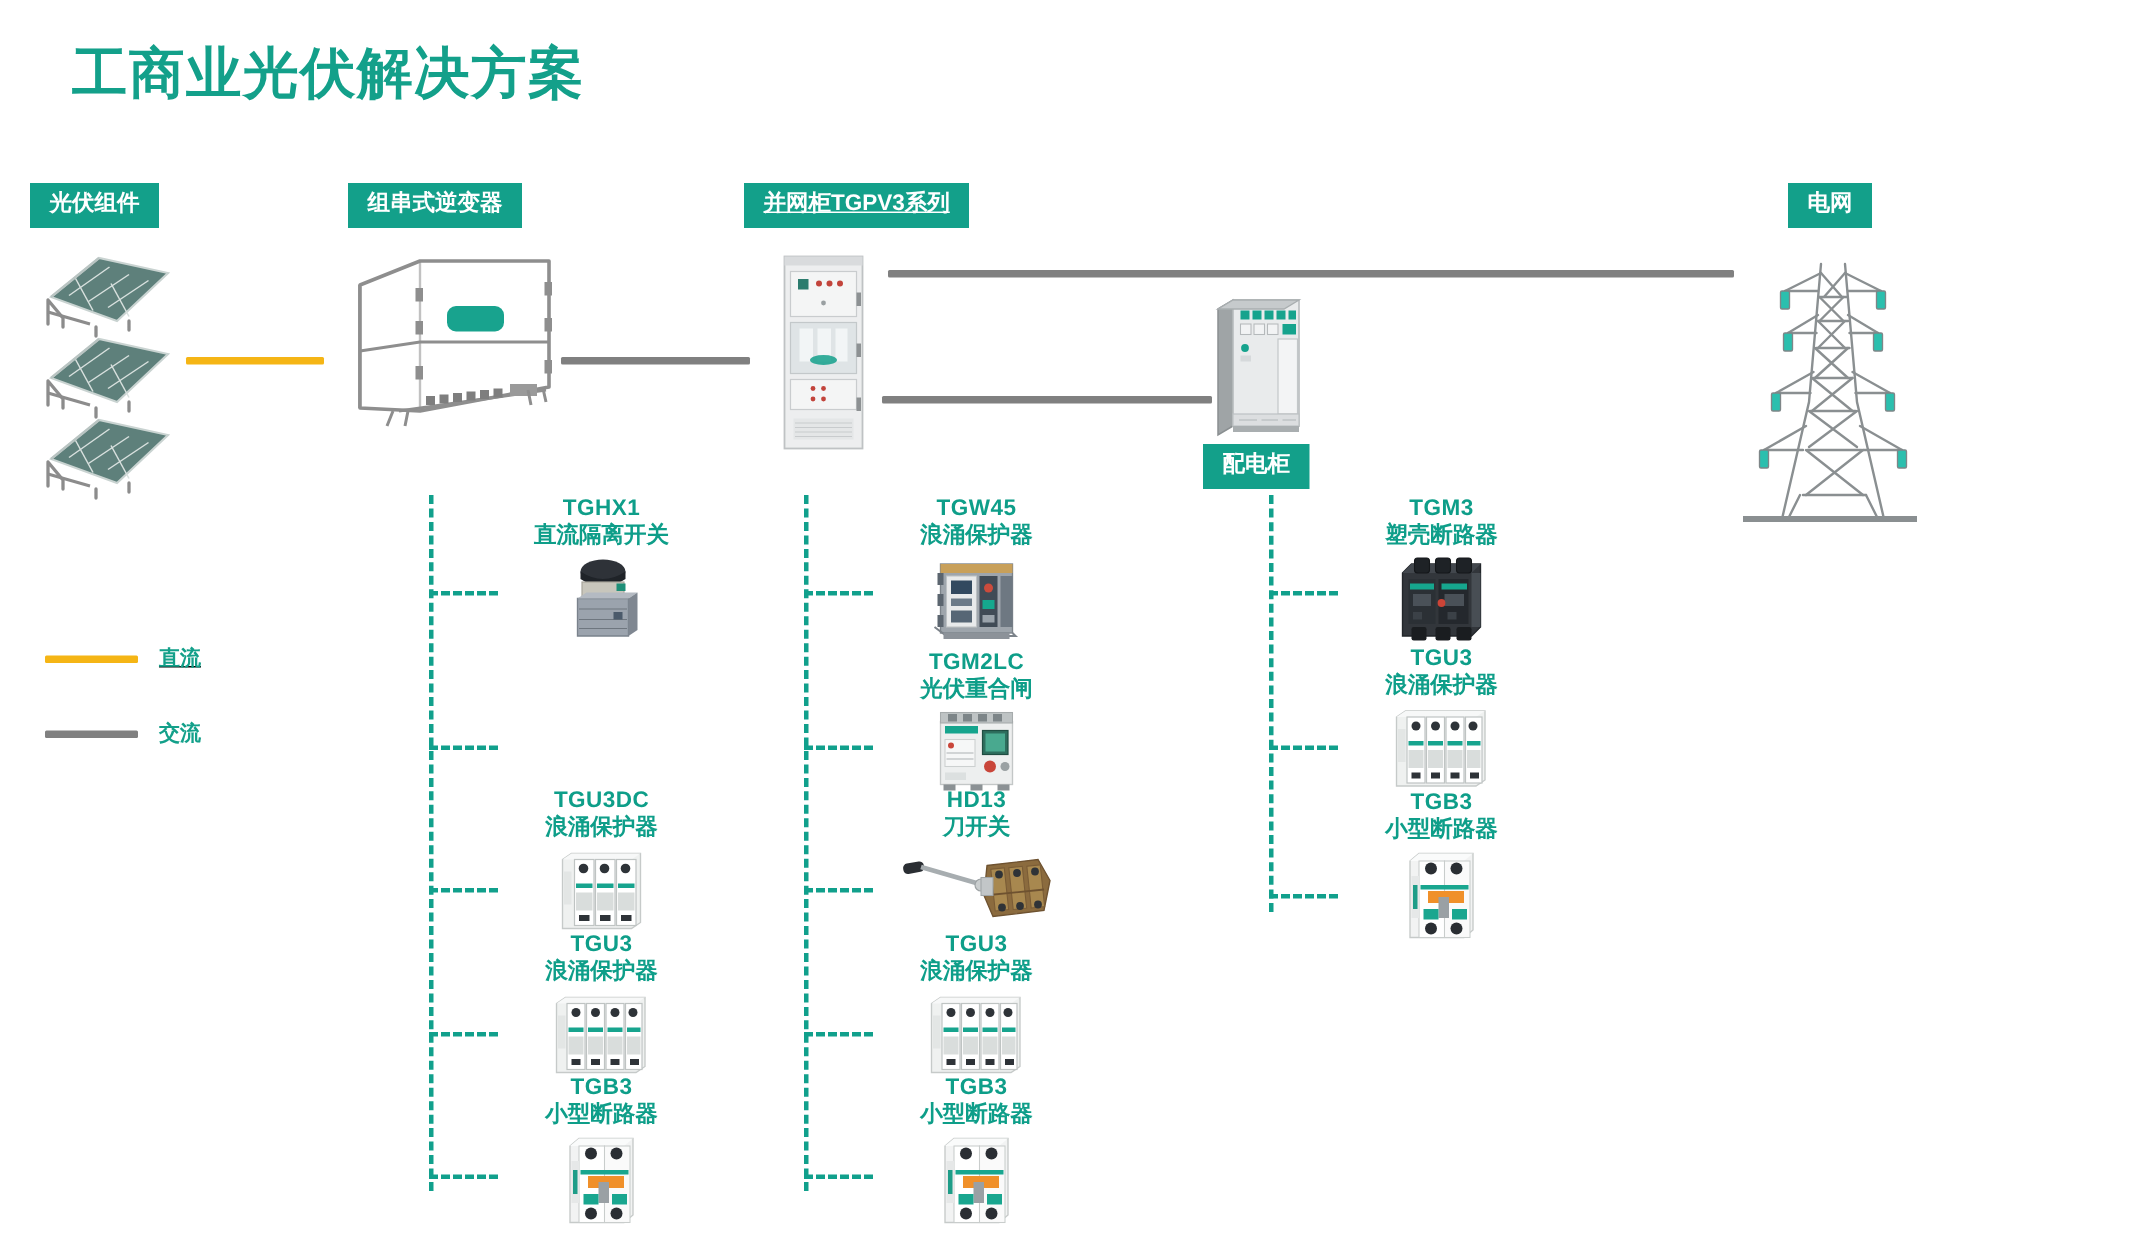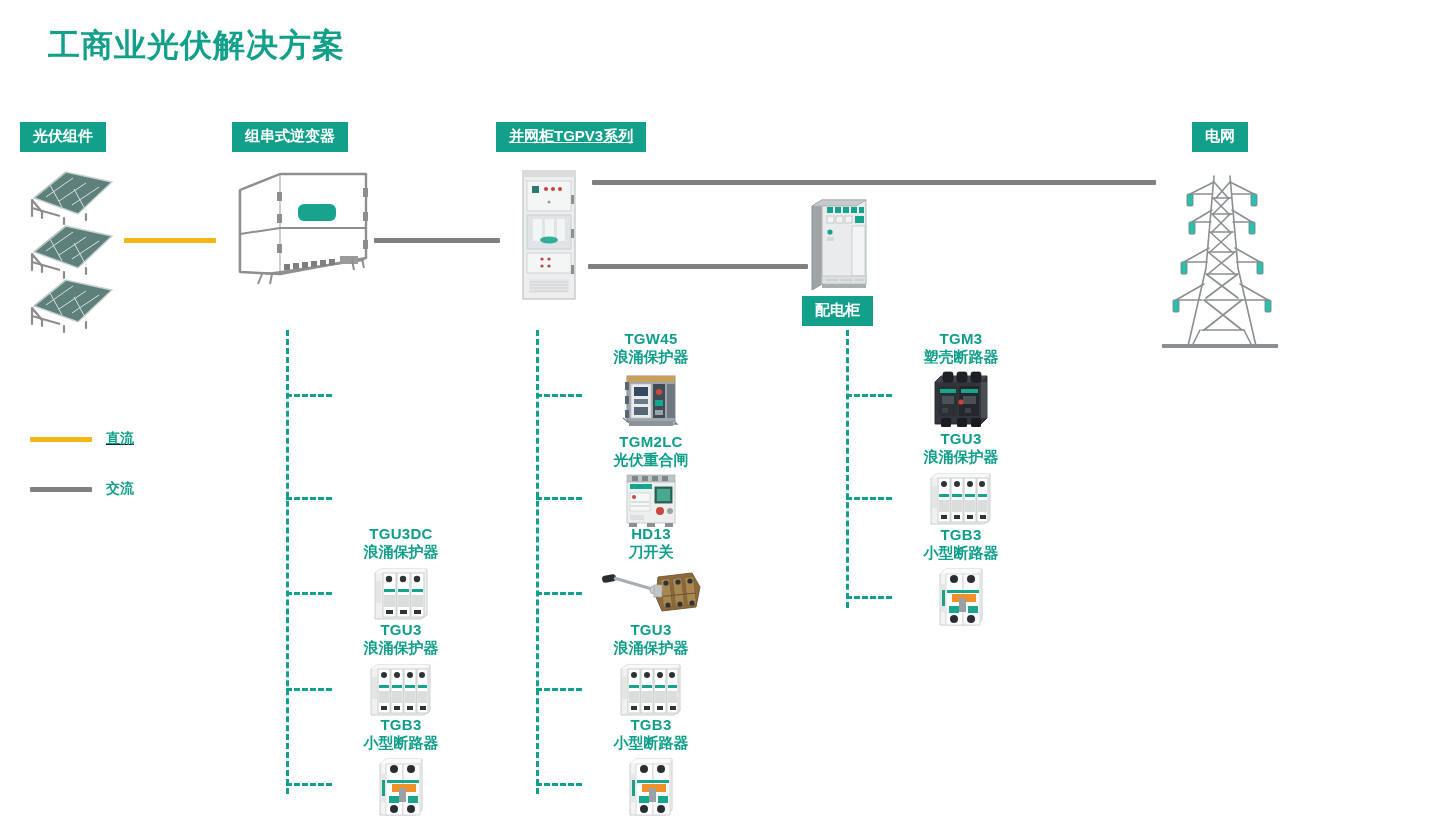--- a/index.html
+++ b/index.html
@@ -6,21 +6,21 @@
   body{
     width:1436px;height:829px;background:#ffffff;position:relative;overflow:hidden;
     font-family:"Liberation Sans","DejaVu Sans",sans-serif;
   }
   .stage{position:absolute;inset:0;}
   .abs{position:absolute;}
 
   
   #page-title{
     left:48px;top:24px;
-    font-size:32px;font-weight:bold;color:#13A08A;letter-spacing:1px;
+    font-size:37px;font-weight:bold;color:#13A08A;letter-spacing:1px;
     white-space:nowrap;
   }
 
   
   .badge{
     background:#13A08A;color:#ffffff;font-size:15px;font-weight:bold;
     padding:6px 13px 7px 13px;white-space:nowrap;line-height:1.1;
   }
 
   
@@ -258,20 +258,41 @@
       </g>
 
       <rect x="0" y="176" width="116" height="4" fill="#8A8F91"></rect>
     </svg>
   </div>
 
   <div class="col" style="left:286px;top:330px;width:230px;height:500px;">
     <div class="col-spine" style="height:464px;"></div>
 
     <div class="stub" style="left:0;top:64px;"></div>
+    <div class="item" style="top:0;">
+      <div class="item-title">TGHX1</div>
+      <div class="item-sub">直流隔离开关</div>
+      <div class="item-art">
+        <svg width="60" height="62" viewBox="0 0 60 62">
+          <ellipse cx="31" cy="13" rx="15" ry="8" fill="#2E3238"></ellipse>
+          <path d="M16 13 q15 10 30 0 l0 5 q-15 10 -30 0 Z" fill="#1F2328"></path>
+          <rect x="17" y="20" width="28" height="11" fill="#C8C6BC" stroke="#A8A69C" stroke-width="0.8"></rect>
+          <rect x="40" y="21" width="6" height="5" fill="#1E8F78"></rect>
+          <path d="M14 31 L48 31 L48 56 L14 56 Z" fill="#9BA3AD" stroke="#7A828C" stroke-width="0.9"></path>
+          <path d="M14 31 L20 27 L54 27 L48 31 Z" fill="#B4BAC2"></path>
+          <path d="M48 31 L54 27 L54 52 L48 56 Z" fill="#7F8791"></path>
+          <g stroke="#6E767F" stroke-width="0.8">
+            <line x1="15" y1="38" x2="47" y2="38"></line>
+            <line x1="15" y1="45" x2="47" y2="45"></line>
+            <line x1="15" y1="51" x2="47" y2="51"></line>
+          </g>
+          <rect x="38" y="40" width="6" height="5" fill="#4B5A6B"></rect>
+        </svg>
+      </div>
+    </div>
 
     <div class="stub" style="left:0;top:167px;"></div>
 
     <div class="stub" style="left:0;top:262px;"></div>
     <div class="item" style="top:195px;">
       <div class="item-title">TGU3DC</div>
       <div class="item-sub">浪涌保护器</div>
       <div class="item-art">
         <svg width="64" height="62" viewBox="0 0 64 62">
           <path d="M6 10 L12 6 L58 6 L58 52 L52 56 L6 56 Z" fill="#EFF1F0" stroke="#C6CAC9" stroke-width="0.9"></path>

